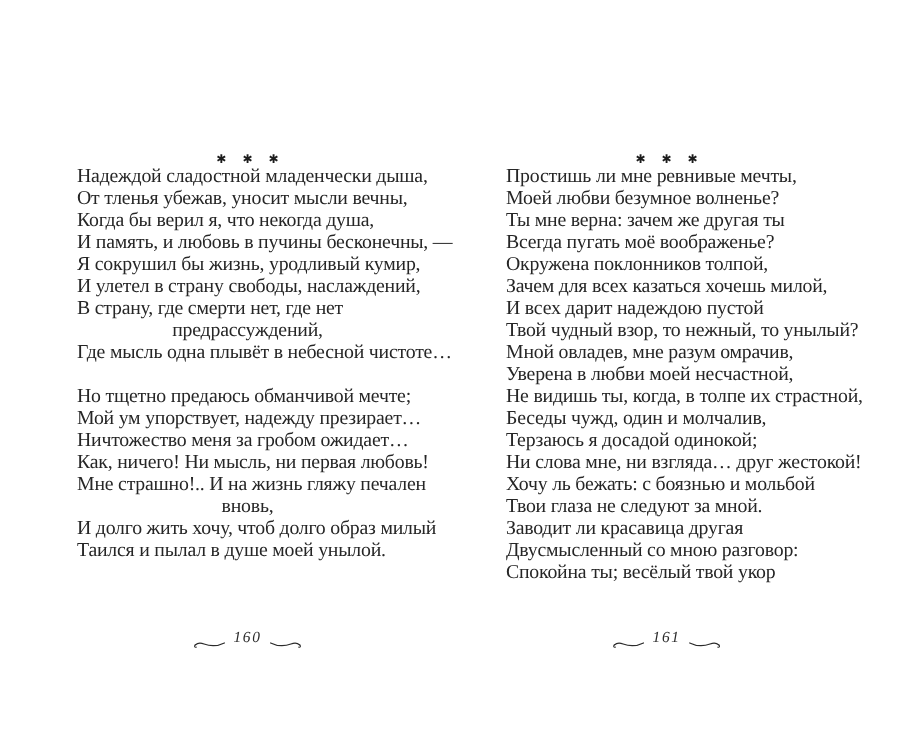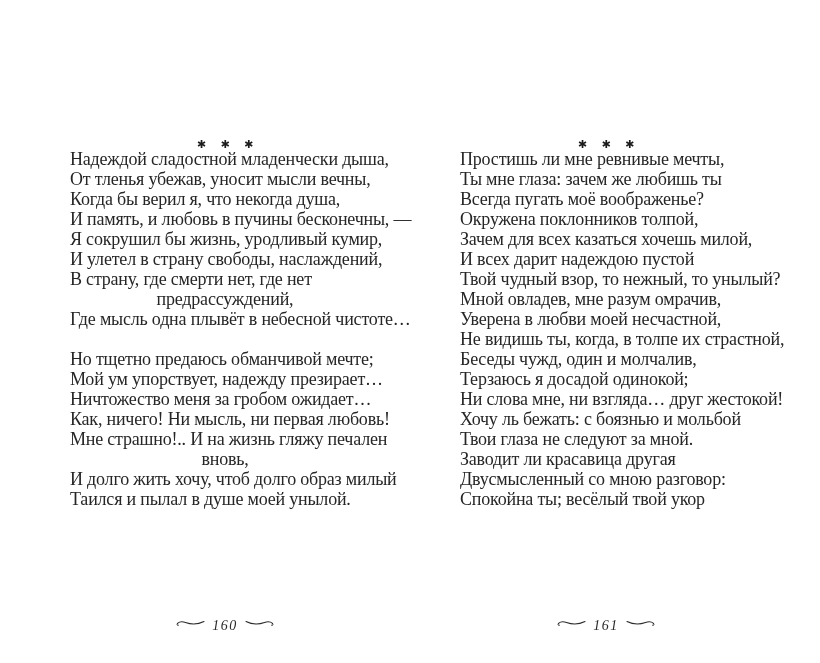--- a/index.html
+++ b/index.html
@@ -52,26 +52,26 @@
   }
   .line {
     white-space: nowrap;
     height: 20px;
   }
   .line.right { text-align: center; }
   .stanza-gap { height: 20px; }
 
   .footer {
     position: absolute;
-    top: 617px;
+    top: 572px;
     left: 0;
     width: 100%;
     height: 18px;
     display: flex;
-    align-items: flex-start;
+    align-items: flex-end;
     justify-content: center;
     gap: 7px;
   }
   .page-num {
     font-style: italic;
     font-size: 14px;
     letter-spacing: 1.5px;
     color: #2b2b2b;
     line-height: 18px;
   }
@@ -118,21 +118,22 @@
         <path d="M2.5,6.3 C1.4,7.4 1.8,8.6 3.4,8.3" fill="none" stroke="#2b2b2b" stroke-width="1" stroke-linecap="round"></path>
       </svg>
     </div>
   </div>
 
   <div class="col col-right">
     <div class="stars">✱ ✱ ✱</div>
 
     <div class="poem">
       <div class="line">Простишь ли мне ревнивые мечты,</div>
-      <div class="line">Ты мне глаза: зачем же любишь ты</div>
+      <div class="line">Моей любви безумное волненье?</div>
+      <div class="line">Ты мне верна: зачем же другая ты</div>
       <div class="line">Всегда пугать моё воображенье?</div>
       <div class="line">Окружена поклонников толпой,</div>
       <div class="line">Зачем для всех казаться хочешь милой,</div>
       <div class="line">И всех дарит надеждою пустой</div>
       <div class="line">Твой чудный взор, то нежный, то унылый?</div>
       <div class="line">Мной овладев, мне разум омрачив,</div>
       <div class="line">Уверена в любви моей несчастной,</div>
       <div class="line">Не видишь ты, когда, в толпе их страстной,</div>
       <div class="line">Беседы чужд, один и молчалив,</div>
       <div class="line">Терзаюсь я досадой одинокой;</div>

